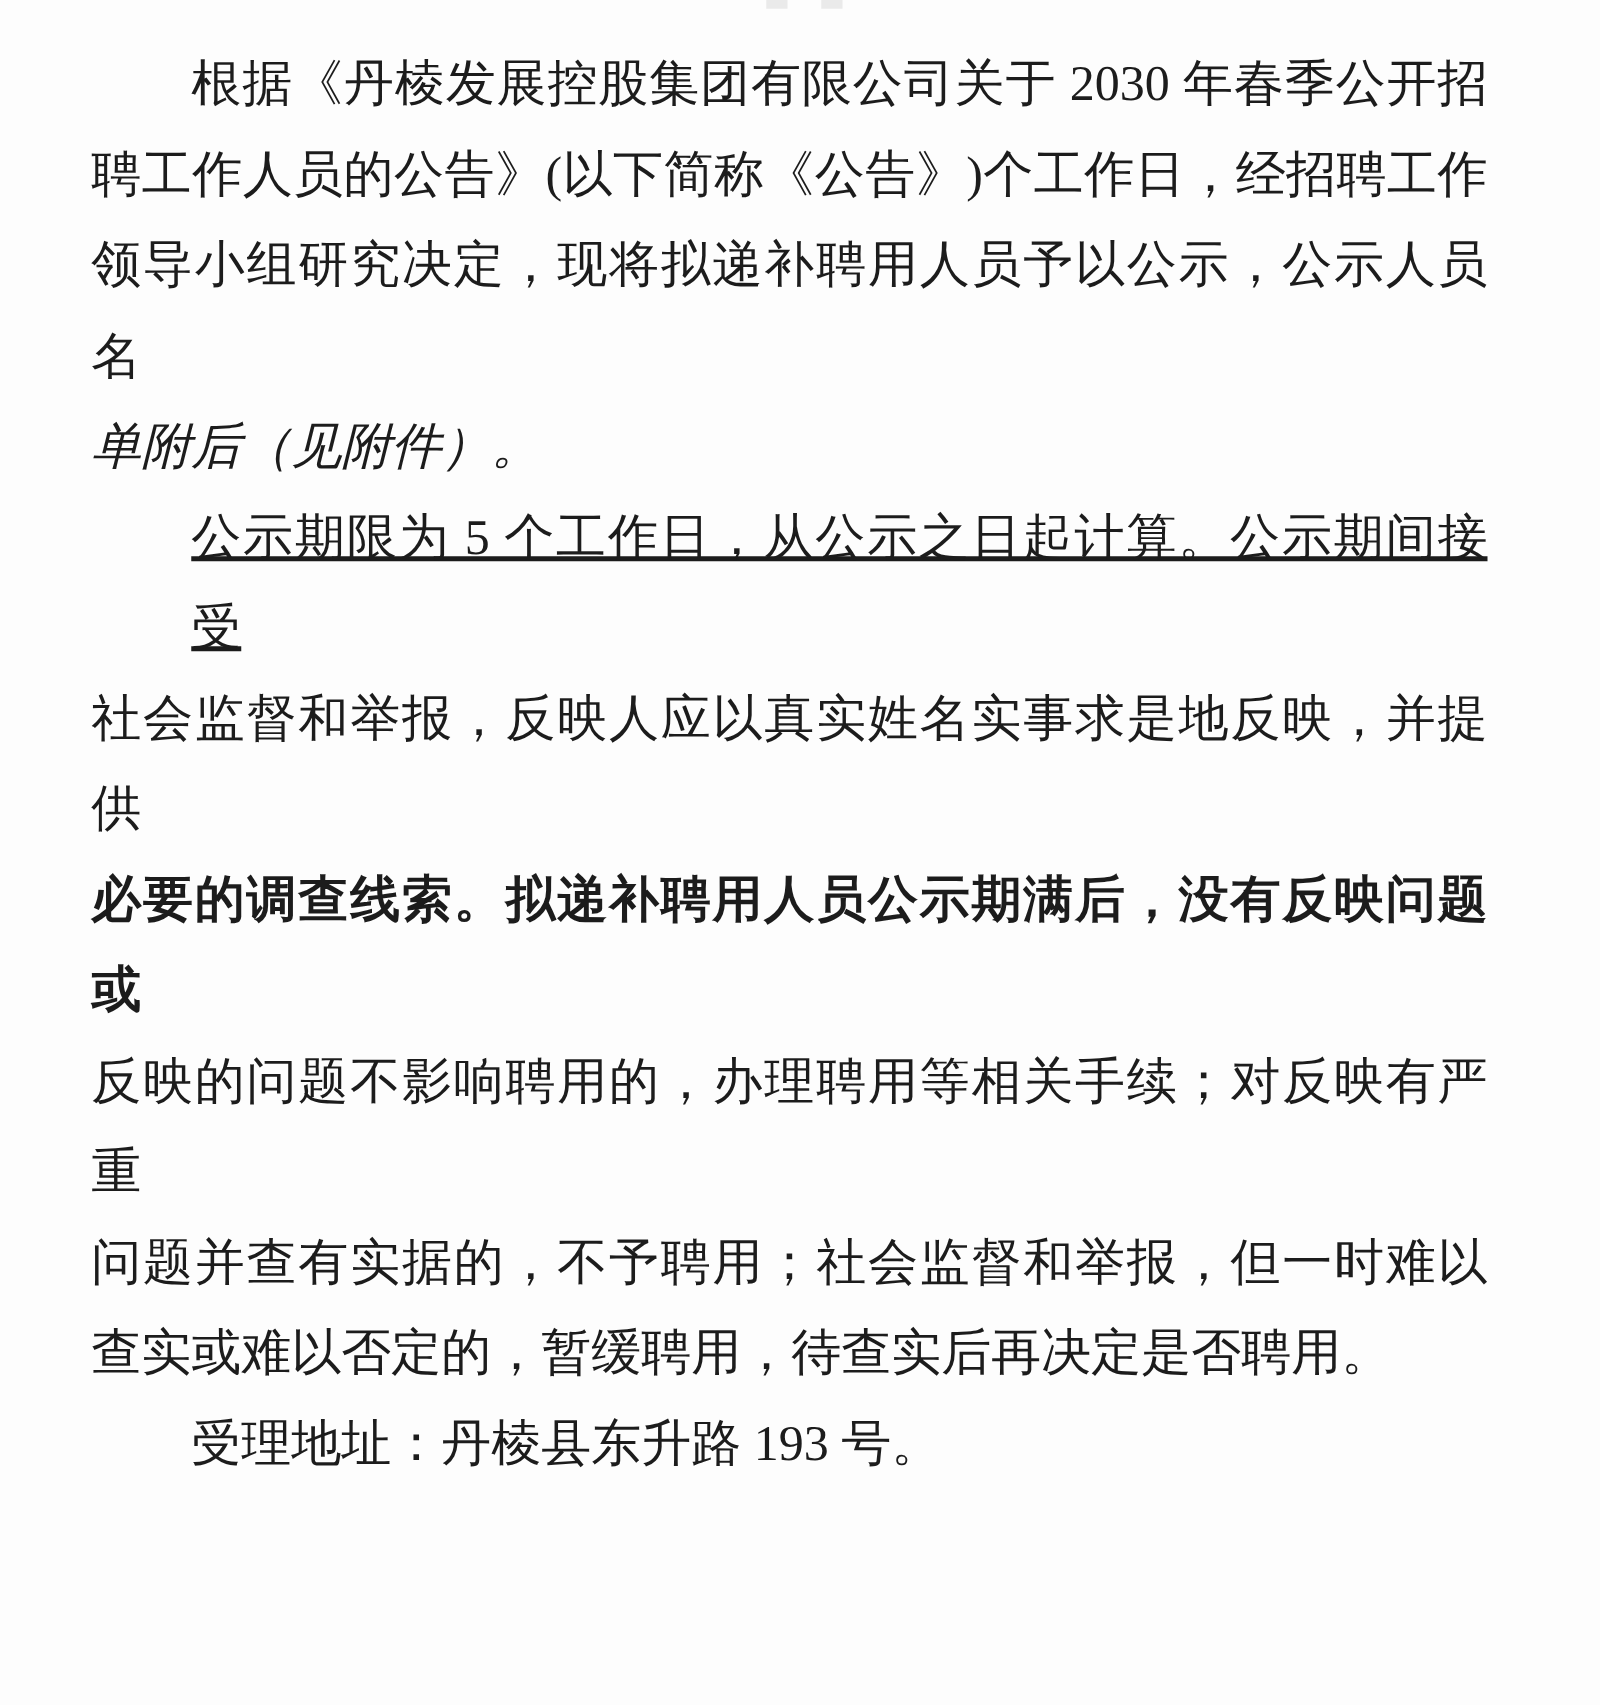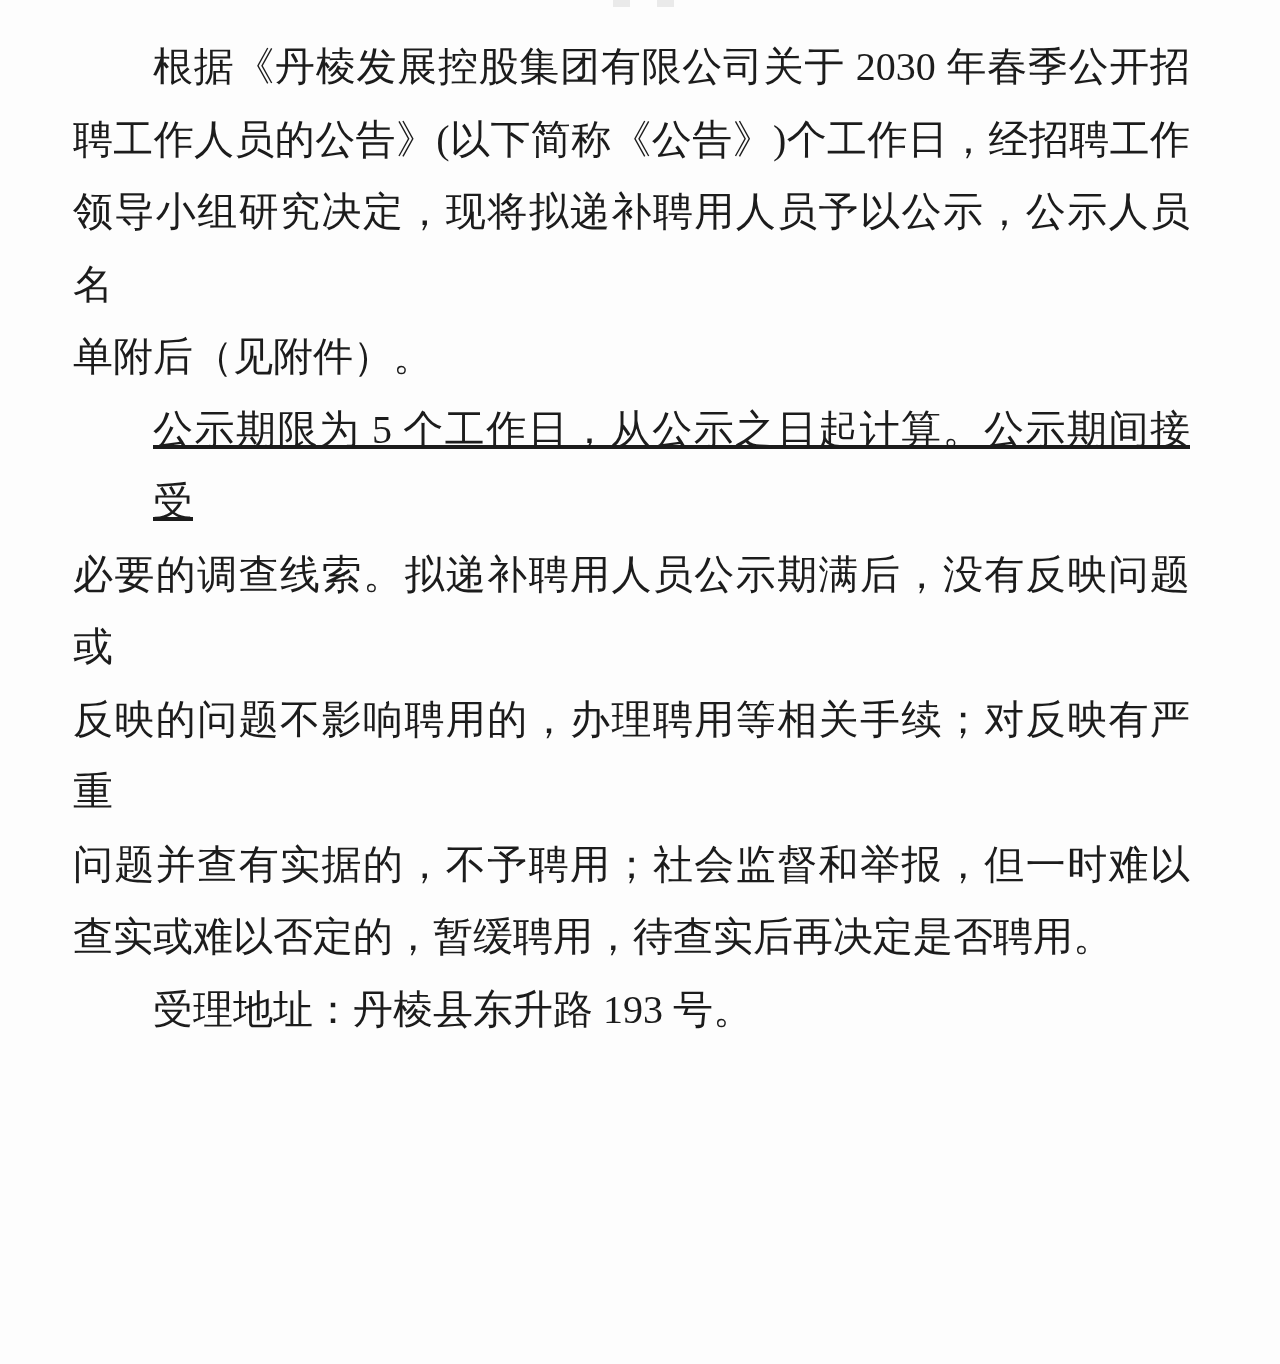--- a/index.html
+++ b/index.html
@@ -51,25 +51,26 @@
 <body>
 
 <div class="frag f1"></div>
 <div class="frag f2"></div>
 
 <div class="doc" id="doc-root">
     <div class="para">
       <div class="line just" style="padding-left: 80px;">根据《丹棱发展控股集团有限公司关于 2030 年春季公开招</div>
       <div class="line just" style="padding-left: 0px;">聘工作人员的公告》(以下简称《公告》)个工作日，经招聘工作</div>
       <div class="line just" style="padding-left: 0px;">领导小组研究决定，现将拟递补聘用人员予以公示，公示人员名</div>
-      <div class="line" style="padding-left: 0px;">单附后（见附件）。</div>
+      <div class="line" style="padding-left: 0px; font-style: italic;">单附后（见附件）。</div>
     </div>
     <div class="para">
       <div class="line just" style="padding-left: 80px; text-decoration: underline;">公示期限为 5 个工作日，从公示之日起计算。公示期间接受</div>
-      <div class="line just" style="padding-left: 0px;">必要的调查线索。拟递补聘用人员公示期满后，没有反映问题或</div>
+      <div class="line just" style="padding-left: 0px;">社会监督和举报，反映人应以真实姓名实事求是地反映，并提供</div>
+      <div class="line just" style="padding-left: 0px; font-weight: bold;">必要的调查线索。拟递补聘用人员公示期满后，没有反映问题或</div>
       <div class="line just" style="padding-left: 0px;">反映的问题不影响聘用的，办理聘用等相关手续；对反映有严重</div>
       <div class="line just" style="padding-left: 0px;">问题并查有实据的，不予聘用；社会监督和举报，但一时难以</div>
       <div class="line" style="padding-left: 0px;">查实或难以否定的，暂缓聘用，待查实后再决定是否聘用。</div>
     </div>
     <div class="para">
       <div class="line" style="padding-left: 80px;">受理地址：丹棱县东升路 193 号。</div>
     </div>
   </div>
 
 </body></html>

